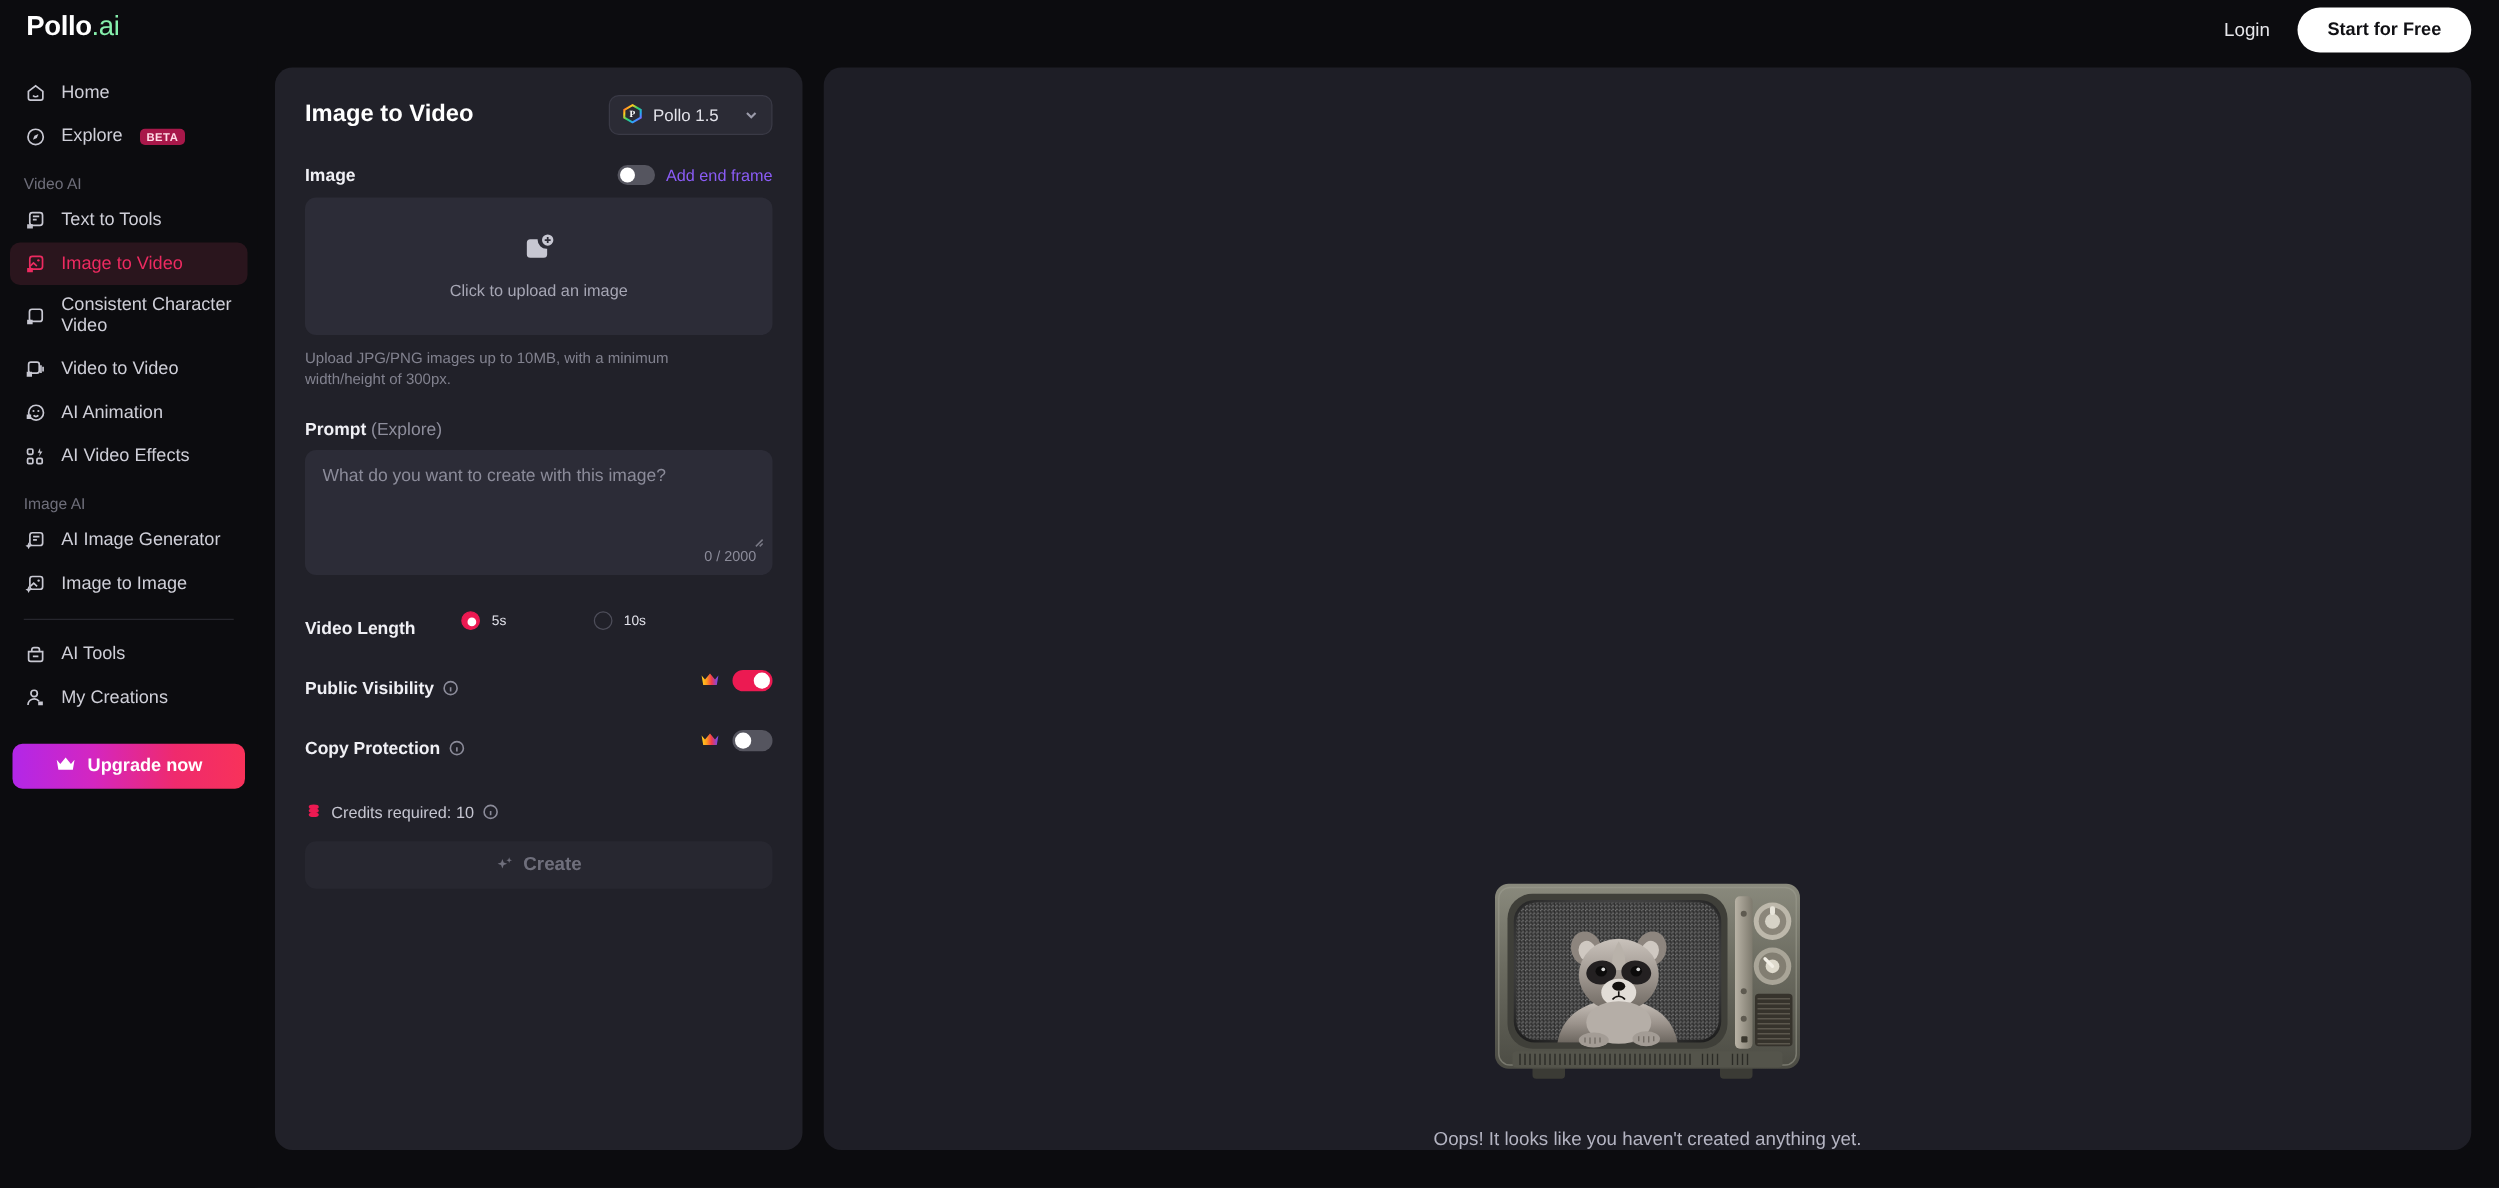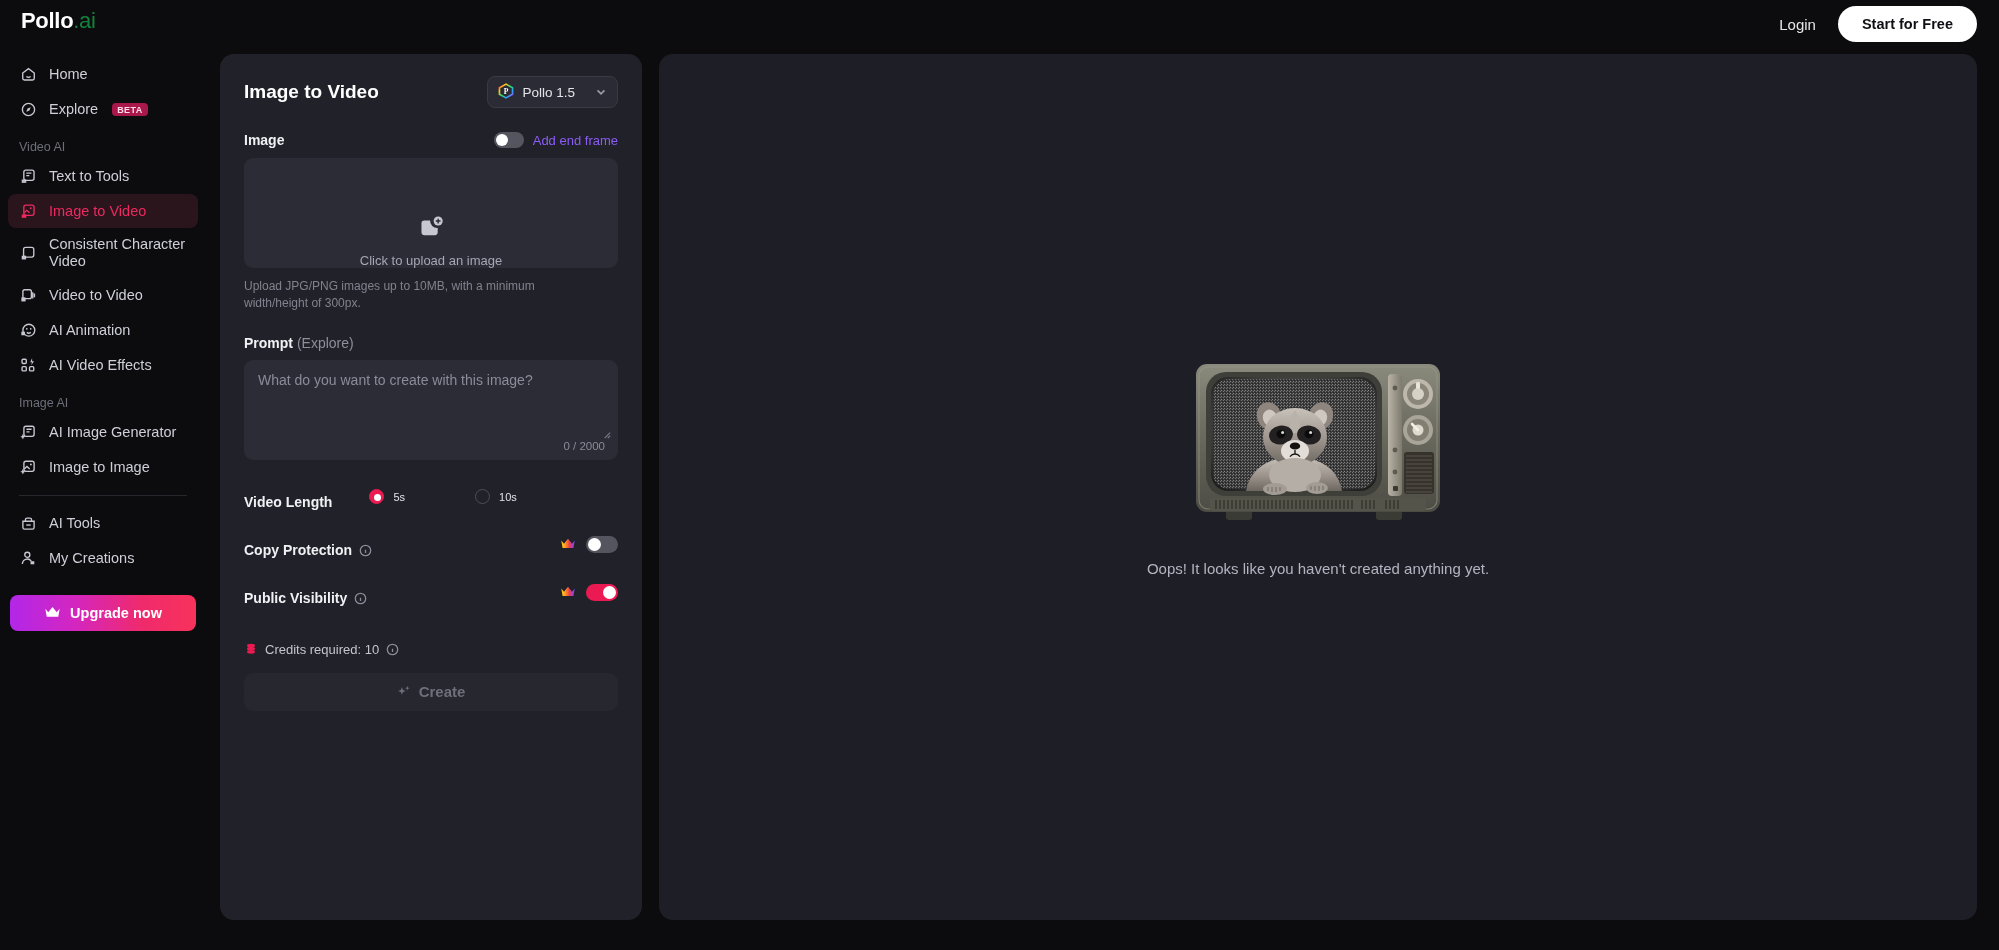--- a/index.html
+++ b/index.html
@@ -13,21 +13,21 @@
   
   #topbar {
     position: absolute; top: 0; left: 0; width: 1999px; height: 44px;
     background: #0c0c0f;
     display: flex; align-items: center;
   }
   #brand {
     position: absolute; left: 21px; top: 8px;
     font-size: 22px; font-weight: 700; color: #ffffff; letter-spacing: -0.3px;
   }
-  #brand .suffix { font-weight: 400; color: #15803d; }
+  #brand .suffix { font-weight: 400; color: #86efac; }
   #topbar-right {
     position: absolute; right: 22px; top: 6px;
     display: flex; align-items: center; gap: 22px;
   }
   #login-link {
     font-size: 15px; color: #e6e6ea; text-decoration: none; cursor: pointer;
   }
   #start-free-btn {
     background: #ffffff; color: #101014;
     font-size: 14.5px; font-weight: 700;
@@ -119,21 +119,21 @@
     width: 12px; height: 12px; border-radius: 50%; background: #ffffff;
   }
   .toggle.on { background: #ec1a52; }
   .toggle.on .knob { left: 16px; }
   .toggle.big { width: 32px; height: 17px; }
   .toggle.big .knob { width: 13px; height: 13px; }
   .toggle.big.on .knob { left: 17px; }
 
   #dropzone {
     height: 110px; background: #2c2c37; border-radius: 9px;
-    display: flex; flex-direction: column; align-items: center; justify-content: flex-end;
+    display: flex; flex-direction: column; align-items: center; justify-content: center;
     gap: 8px; cursor: pointer;
   }
   #dropzone .dz-icon svg { width: 26px; height: 26px; fill: #c7c7d2; }
   #dropzone .dz-text { font-size: 13px; color: #a6a6b4; }
   #upload-hint {
     font-size: 12px; color: #82828f; line-height: 1.45;
     margin: 10px 0 22px; max-width: 340px;
   }
 
   #prompt-box {
@@ -192,21 +192,21 @@
     display: flex; align-items: center; justify-content: center; gap: 8px;
     font-family: "Liberation Sans", sans-serif;
   }
   #create-btn .sparkle svg { width: 14px; height: 14px; fill: #6f6f7c; display: block; }
 
   
   #canvas {
     position: absolute; left: 659px; top: 54px;
     width: 1318px; height: 866px;
     background: #1e1e26; border-radius: 14px;
-    display: flex; flex-direction: column; align-items: center; justify-content: center;
+    display: flex; flex-direction: column; align-items: center; justify-content: flex-end;
   }
   #empty-wrap { margin-top: -40px; display: flex; flex-direction: column; align-items: center; }
   #empty-text { margin-top: 30px; font-size: 15px; color: #b4b4c2; }
 
   
   #tv { width: 256px; height: 172px; position: relative; }
 </style>
 </head>
 <body>
 
@@ -449,20 +449,50 @@
       </span>
       <span class="radio-opt">
         <span class="radio"></span>
         <span class="radio-text">10s</span>
       </span>
     </span>
   </div>
 
   <div class="setting-row">
     <span class="setting-name">
+      <span>Public Visibility</span>
+      <span class="info-icon">
+        <svg viewBox="0 0 16 16">
+            <circle cx="8" cy="8" r="6.4"></circle>
+            <path d="M8 7.2v4M8 4.9v.1"></path>
+          </svg>
+      </span>
+    </span>
+    <span class="right-group">
+      <span class="crown">
+        <svg width="16" height="13" viewBox="0 0 20 16">
+          <defs>
+              <linearGradient id="cg1" x1="0" y1="0" x2="1" y2="0">
+            <stop offset="0%" stop-color="#ffd21e"></stop>
+                <stop offset="30%" stop-color="#ff9a1e"></stop>
+            <stop offset="60%" stop-color="#f03a4e"></stop>
+                <stop offset="100%" stop-color="#6a4bff"></stop>
+          </linearGradient>
+            </defs>
+          <path fill="url(#cg1)" d="M1.6 4.2 5 8.2l5-6 5 6 3.4-4-1.6 9.4H3.2z"></path>
+        </svg>
+      </span>
+      <span class="toggle big on">
+          <span class="knob"></span>
+        </span>
+    </span>
+  </div>
+
+  <div class="setting-row">
+    <span class="setting-name">
       <span>Copy Protection</span>
       <span class="info-icon">
         <svg viewBox="0 0 16 16">
             <circle cx="8" cy="8" r="6.4"></circle>
             <path d="M8 7.2v4M8 4.9v.1"></path>
           </svg>
       </span>
     </span>
     <span class="right-group">
       <span class="crown">
@@ -472,50 +502,20 @@
             <stop offset="0%" stop-color="#ffd21e"></stop>
                 <stop offset="30%" stop-color="#ff9a1e"></stop>
             <stop offset="60%" stop-color="#f03a4e"></stop>
                 <stop offset="100%" stop-color="#6a4bff"></stop>
           </linearGradient>
             </defs>
           <path fill="url(#cg2)" d="M1.6 4.2 5 8.2l5-6 5 6 3.4-4-1.6 9.4H3.2z"></path>
         </svg>
       </span>
       <span class="toggle big">
-          <span class="knob"></span>
-        </span>
-    </span>
-  </div>
-
-  <div class="setting-row">
-    <span class="setting-name">
-      <span>Public Visibility</span>
-      <span class="info-icon">
-        <svg viewBox="0 0 16 16">
-            <circle cx="8" cy="8" r="6.4"></circle>
-            <path d="M8 7.2v4M8 4.9v.1"></path>
-          </svg>
-      </span>
-    </span>
-    <span class="right-group">
-      <span class="crown">
-        <svg width="16" height="13" viewBox="0 0 20 16">
-          <defs>
-              <linearGradient id="cg1" x1="0" y1="0" x2="1" y2="0">
-            <stop offset="0%" stop-color="#ffd21e"></stop>
-                <stop offset="30%" stop-color="#ff9a1e"></stop>
-            <stop offset="60%" stop-color="#f03a4e"></stop>
-                <stop offset="100%" stop-color="#6a4bff"></stop>
-          </linearGradient>
-            </defs>
-          <path fill="url(#cg1)" d="M1.6 4.2 5 8.2l5-6 5 6 3.4-4-1.6 9.4H3.2z"></path>
-        </svg>
-      </span>
-      <span class="toggle big on">
           <span class="knob"></span>
         </span>
     </span>
   </div>
 
   <div id="credits-row">
     <span id="credits-icon">
       <svg viewBox="0 0 16 16">
         <ellipse cx="8" cy="4" rx="4.6" ry="2.1" fill="#ec1a52"></ellipse>
         <ellipse cx="8" cy="7.6" rx="4.6" ry="2.1" fill="#ec1a52"></ellipse>

